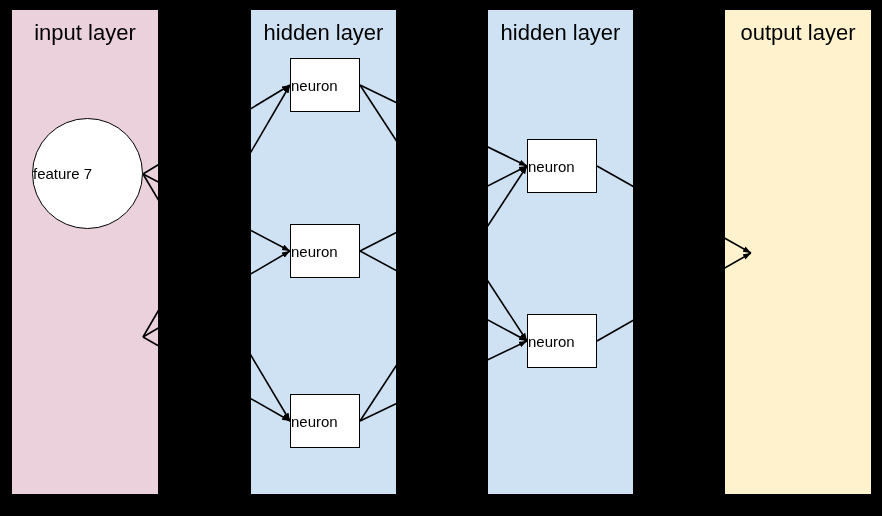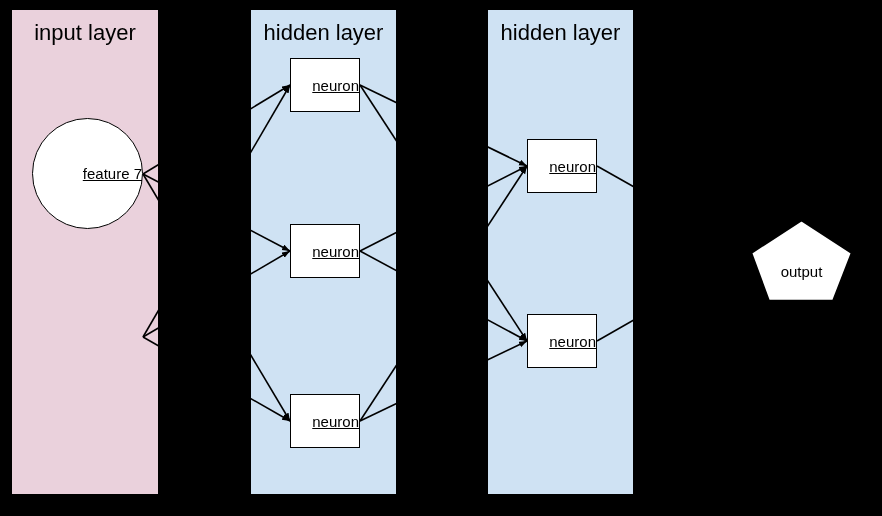--- a/index.html
+++ b/index.html
@@ -10,21 +10,21 @@
   .panel{position:absolute;top:10px;height:484px;z-index:1;}
   .p-input  {left:12px; width:146px;}
   .p-hidden1{left:251px;width:145px;}
   .p-hidden2{left:488px;width:145px;}
   .p-output {left:725px;width:146px;}
   .panel-title{
     position:absolute;top:10px;left:0;width:100%;
     text-align:center;font-size:22px;line-height:1.15;color:#000;
   }
   .edges{position:absolute;left:0;top:0;z-index:2;}
-  .node{position:absolute;z-index:3;display:flex;align-items:center;justify-content:flex-end;text-decoration:underline;}
+  .node{position:absolute;z-index:3;display:flex;align-items:center;justify-content:flex-start;}
   .node-label{font-size:15px;color:#000;white-space:nowrap;}
   .circle{
     width:111px;height:111px;border-radius:50%;
     background:#fff;border:1.5px solid #000;box-sizing:border-box;
   }
   .n-f1{left:32px;top:118px;}
   .n-f2{left:32px;top:281px;}
   .rectnode{
     width:70px;height:54px;background:#fff;border:1.5px solid #000;box-sizing:border-box;
   }
@@ -47,20 +47,23 @@
   </div>
 
   <div class="panel p-hidden1" style="background-color: rgb(207, 226, 243);">
     <div class="panel-title">hidden layer</div>
   </div>
 
   <div class="panel p-hidden2" style="background-color: rgb(207, 226, 243);">
     <div class="panel-title">hidden layer</div>
   </div>
 
+  <div class="panel p-output" style="background-color: rgb(255, 242, 204);">
+    <div class="panel-title">output layer</div>
+  </div>
 
   <svg class="edges" width="882" height="516" viewBox="0 0 882 516">
     <defs>
       <marker id="arrow" markerUnits="userSpaceOnUse" markerWidth="9" markerHeight="7" refX="8" refY="3" orient="auto">
         <path d="M0,0 L8,3 L0,6 Z" fill="#000"></path>
       </marker>
     </defs>
   <line x1="143" y1="174" x2="290" y2="85" stroke="#000000" stroke-width="1.6" marker-end="url(#arrow)"></line>
       <line x1="143" y1="174" x2="290" y2="251" stroke="#000000" stroke-width="1.6" marker-end="url(#arrow)"></line>
       <line x1="143" y1="174" x2="290" y2="421" stroke="#000000" stroke-width="1.6" marker-end="url(#arrow)"></line>
@@ -95,20 +98,14 @@
   </div>
 
   <div class="node rectnode n-h2n1">
     <span class="node-label">neuron</span>
   </div>
 
   <div class="node rectnode n-h2n2">
     <span class="node-label">neuron</span>
   </div>
 
-  <div class="node pent">
-    <svg width="103" height="83" viewBox="0 0 103 83">
-      <polygon points="51.5,1.5 101.5,34 83,81.5 19,81.5 1.5,34" fill="#ffffff" stroke="#000000" stroke-width="1.6"></polygon>
-    </svg>
-    <span class="node-label">output</span>
-  </div>
 
 </div>
 
 </body></html>

